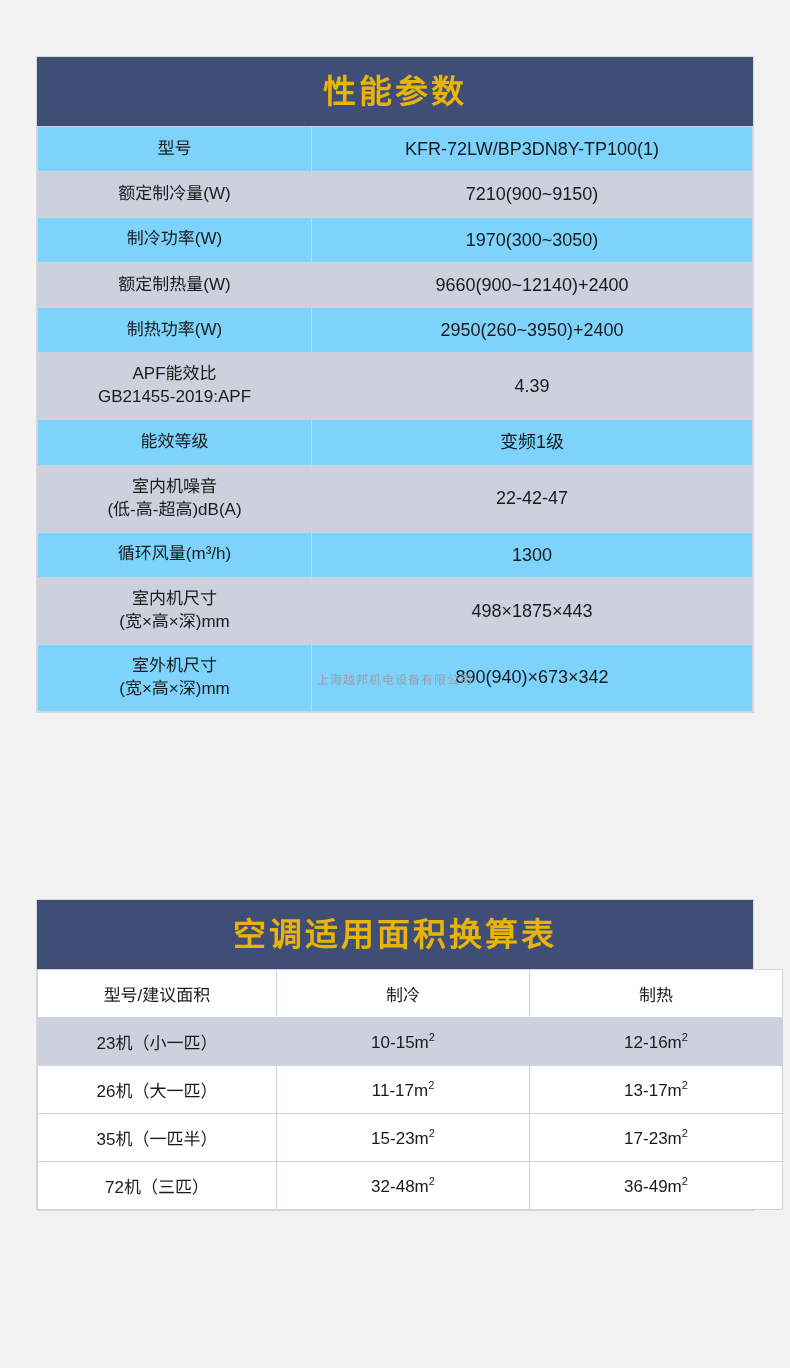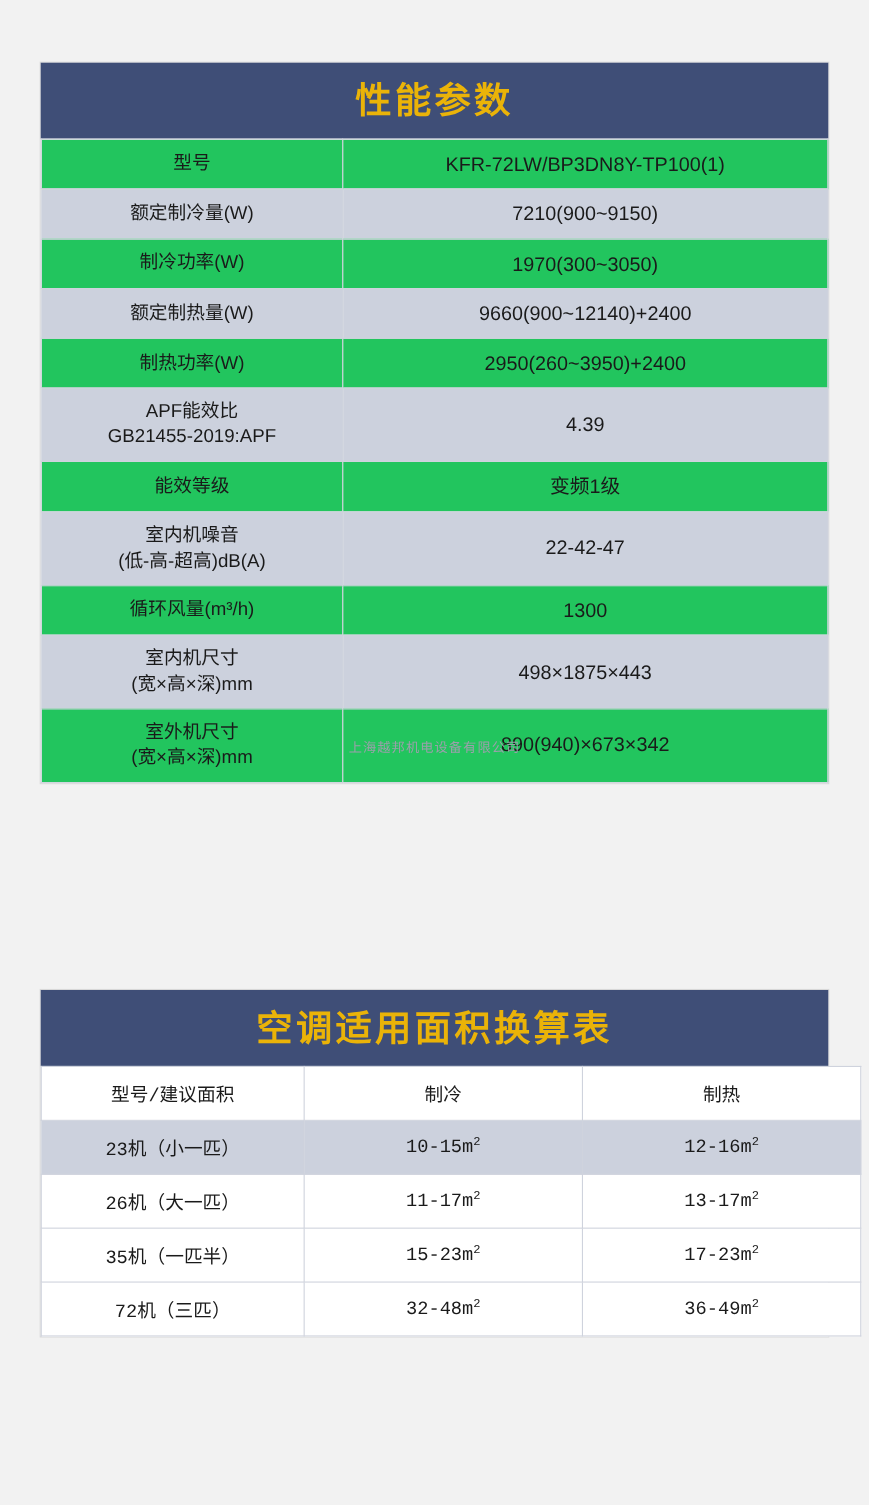--- a/index.html
+++ b/index.html
@@ -63,21 +63,21 @@
     padding: 10px 4px;
     white-space: pre-line;
   }
   table.perf td.label {
     width: 265px;
   }
   table.perf tr.shade td {
     background: #ccd1dd;
   }
   table.perf tr.plain td {
-    background: #22c55e;
+    background: #7dd3fc;
   }
   table.perf td.value {
     font-size: 18px;
   }
 
   
   #area-block {
     position: absolute;
     left: 36px;
     top: 899px;
@@ -93,21 +93,20 @@
     width: 100%;
     border-collapse: collapse;
     table-layout: fixed;
   }
   table.area td {
     border: 1px solid #cfd3dd;
     text-align: center;
     vertical-align: middle;
     font-size: 17px;
     padding: 11px 4px;
-    font-family: Liberation Mono, monospace;
   }
   table.area tr.shade td {
     background: #ccd1dd;
   }
   table.area tr.plain td {
     background: #ffffff;
   }
   table.area td.col-model { width: 230px; }
   table.area td.col-cool  { width: 244px; }
   table.area td.col-heat  { width: 244px; }

